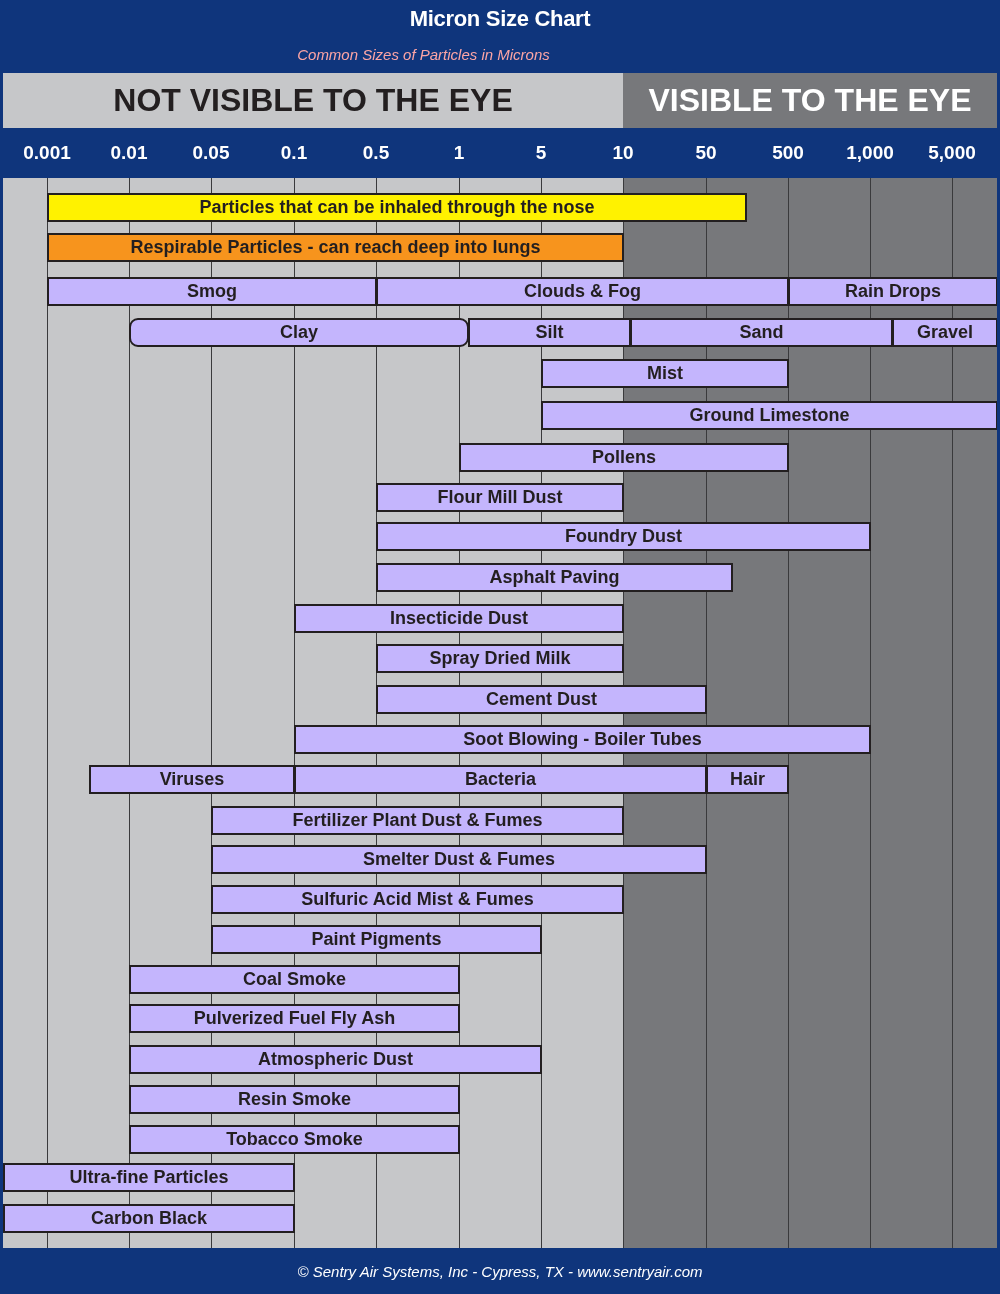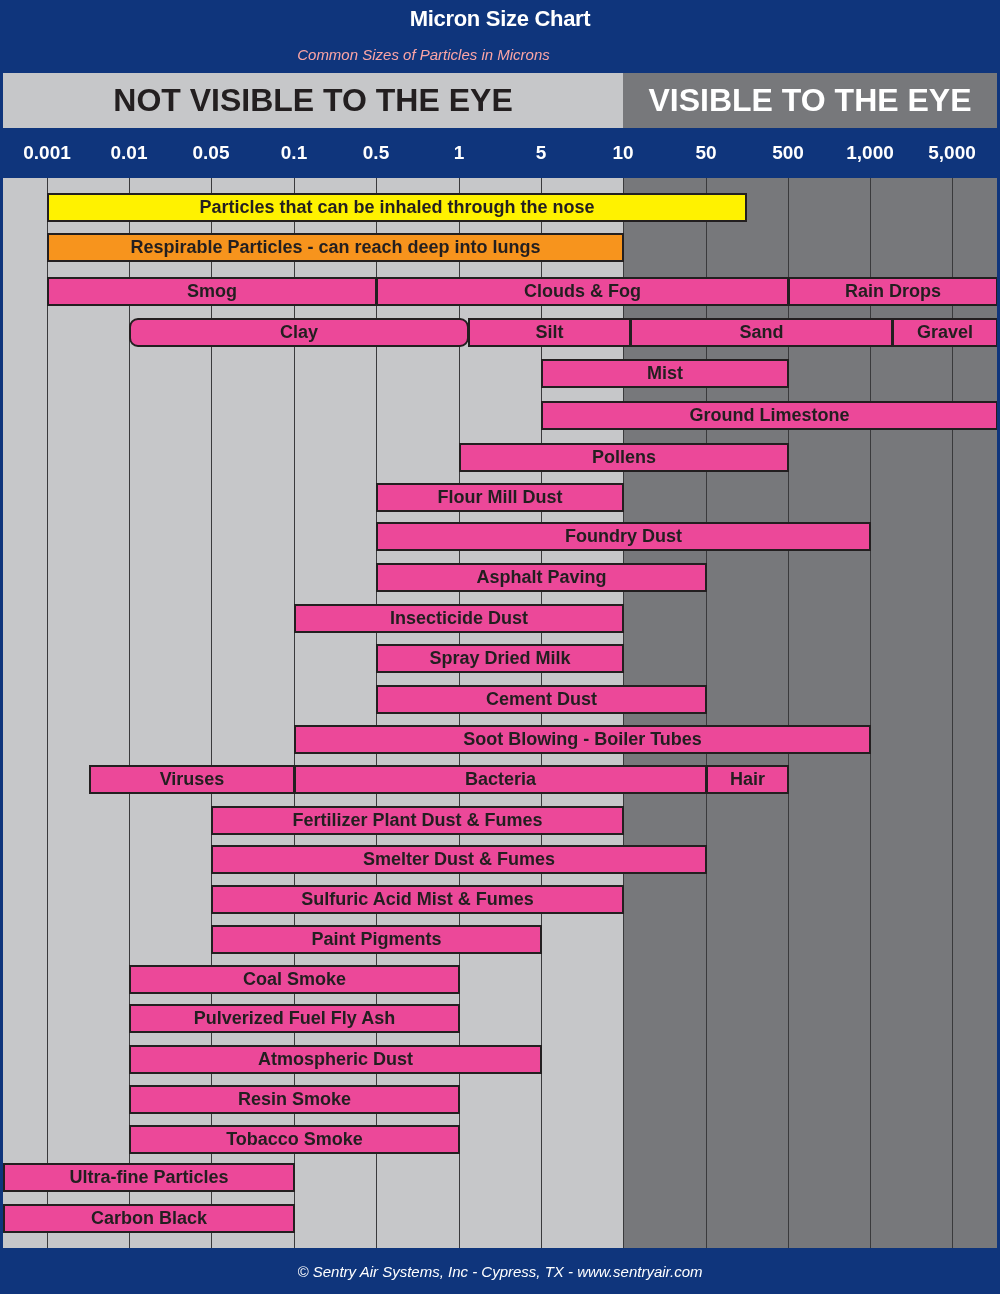--- a/index.html
+++ b/index.html
@@ -7,21 +7,21 @@
   .title { position:absolute; left:0; width:1000px; top:6px; text-align:center; color:#fff; font-weight:bold; font-size:22px; letter-spacing:-0.3px; }
   .subtitle { position:absolute; left:0; width:847px; top:46px; text-align:center; color:#fca5a5; font-style:italic; font-size:15px; }
   .band { position:absolute; top:73px; height:55px; display:flex; align-items:center; justify-content:center; font-weight:bold; font-size:32px; }
   .band.nv { left:3px; width:620px; background:#c6c7c9; color:#231f20; }
   .band.v { left:623px; width:374px; background:#77787b; color:#fff; }
   .axis { position:absolute; top:128px; left:0; width:1000px; height:50px; }
   .tick { position:absolute; top:14px; transform:translateX(-50%); color:#fff; font-weight:bold; font-size:19px; white-space:nowrap; }
   .chart { position:absolute; top:178px; left:3px; width:994px; height:1070px; background:#c6c7c9; overflow:hidden; }
   .chart .dark { position:absolute; top:0; left:620px; width:374px; height:100%; background:#77787b; }
   .gl { position:absolute; top:0; width:1px; height:100%; background:#3a3a3c; }
-  .bar { position:absolute; height:29px; box-sizing:border-box; border:2px solid #231f20; background:#ec4899; color:#231f20; font-weight:bold; font-size:18px; display:flex; align-items:center; justify-content:center; white-space:nowrap; overflow:hidden; }
+  .bar { position:absolute; height:29px; box-sizing:border-box; border:2px solid #231f20; background:#c4b5fd; color:#231f20; font-weight:bold; font-size:18px; display:flex; align-items:center; justify-content:center; white-space:nowrap; overflow:hidden; }
   .footer { position:absolute; top:1248px; left:0; width:1000px; height:46px; display:flex; align-items:center; justify-content:center; color:#fff; font-style:italic; font-size:15px; }
 </style>
 </head>
 <body>
 
 <div class="title">Micron Size Chart</div>
 <div class="subtitle">Common Sizes of Particles in Microns</div>
 <div class="band nv">NOT VISIBLE TO THE EYE</div>
 <div class="band v">VISIBLE TO THE EYE</div>
 <div class="axis" id="axis">
@@ -59,21 +59,21 @@
     <div class="bar" style="left: 785px; width: 210px; top: 99px;">Rain Drops</div>
     <div class="bar" style="left: 126px; width: 340px; top: 140px; border-radius: 9px;">Clay</div>
     <div class="bar" style="left: 465px; width: 163px; top: 140px;">Silt</div>
     <div class="bar" style="left: 627px; width: 263px; top: 140px;">Sand</div>
     <div class="bar" style="left: 889px; width: 106px; top: 140px;">Gravel</div>
     <div class="bar" style="left: 538px; width: 248px; top: 181px;">Mist</div>
     <div class="bar" style="left: 538px; width: 457px; top: 223px; text-align: right;">Ground Limestone</div>
     <div class="bar" style="left: 456px; width: 330px; top: 265px;">Pollens</div>
     <div class="bar" style="left: 373px; width: 248px; top: 305px;">Flour Mill Dust</div>
     <div class="bar" style="left: 373px; width: 495px; top: 344px;">Foundry Dust</div>
-    <div class="bar" style="left: 373px; width: 331px; top: 385px;">Asphalt Paving</div>
+    <div class="bar" style="left: 373px; width: 357px; top: 385px;">Asphalt Paving</div>
     <div class="bar" style="left: 291px; width: 330px; top: 426px;">Insecticide Dust</div>
     <div class="bar" style="left: 373px; width: 248px; top: 466px;">Spray Dried Milk</div>
     <div class="bar" style="left: 373px; width: 331px; top: 507px;">Cement Dust</div>
     <div class="bar" style="left: 291px; width: 577px; top: 547px;">Soot Blowing - Boiler Tubes</div>
     <div class="bar" style="left: 86px; width: 206px; top: 587px;">Viruses</div>
     <div class="bar" style="left: 291px; width: 413px; top: 587px;">Bacteria</div>
     <div class="bar" style="left: 703px; width: 83px; top: 587px;">Hair</div>
     <div class="bar" style="left: 208px; width: 413px; top: 628px;">Fertilizer Plant Dust &amp; Fumes</div>
     <div class="bar" style="left: 208px; width: 496px; top: 667px;">Smelter Dust &amp; Fumes</div>
     <div class="bar" style="left: 208px; width: 413px; top: 707px;">Sulfuric Acid Mist &amp; Fumes</div>

